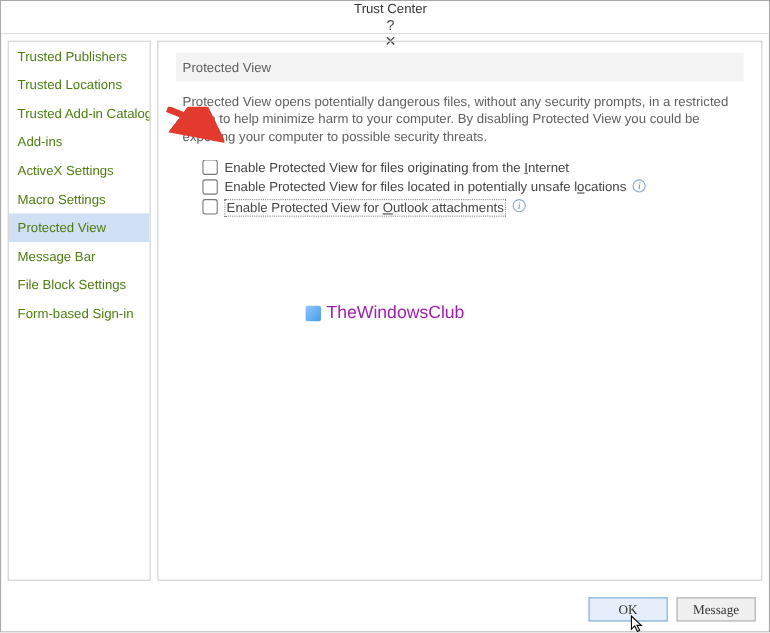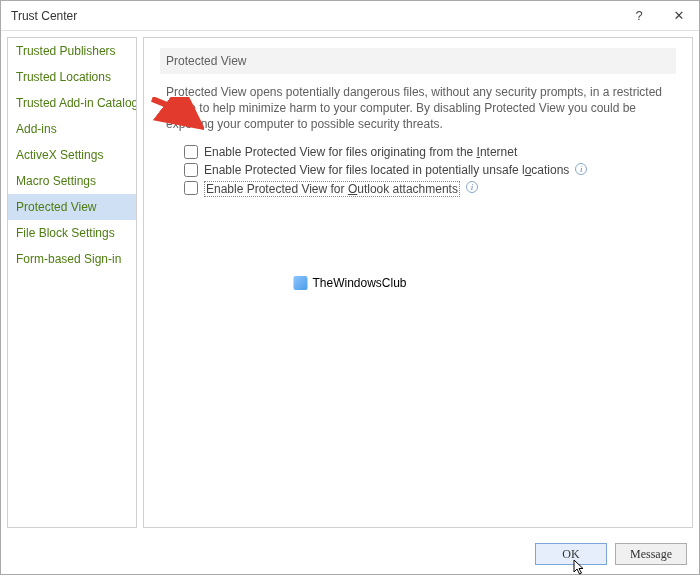--- a/index.html
+++ b/index.html
@@ -16,20 +16,21 @@
     border: 1px solid #aaa;
     display: flex; flex-direction: column;
     position: relative;
   }
   .titlebar {
     height: 30px;
     display: flex; align-items: center;
     padding: 0 0 0 10px;
     border-bottom: 1px solid #e0e0e0;
     background: #fff;
+    flex-direction: column;
   }
   .titlebar .title { flex: 1; font-size: 12px; color: #333; }
   .titlebar .tb-btn {
     width: 40px; height: 30px;
     display: flex; align-items: center; justify-content: center;
     color: #444; font-size: 13px;
   }
   .body {
     flex: 1; display: flex; min-height: 0;
     padding: 6px;
@@ -101,21 +102,21 @@
   .arrow {
     position: absolute;
     left: 149px; top: 96px;
     pointer-events: none;
   }
   .watermark {
     position: absolute;
     left: 50%; top: 275px;
     transform: translateX(-50%);
     display: flex; align-items: center; gap: 5px;
-    color: #000000; font-size: 12px;
+    color: #a21caf; font-size: 16px;
     pointer-events: none;
   }
   .watermark .wm-icon {
     width: 14px; height: 14px;
     background: linear-gradient(135deg, #8ec5ff, #4a9de6);
     border-radius: 2px;
   }
   .footer {
     height: 40px;
     display: flex; align-items: center; justify-content: flex-end;
@@ -156,20 +157,21 @@
   <div class="body">
 
     <div class="sidebar">
       <div class="side-item">Trusted Publishers</div>
       <div class="side-item">Trusted Locations</div>
       <div class="side-item">Trusted Add-in Catalogs</div>
       <div class="side-item">Add-ins</div>
       <div class="side-item">ActiveX Settings</div>
       <div class="side-item">Macro Settings</div>
       <div class="side-item selected">Protected View</div>
+      <div class="side-item">Message Bar</div>
       <div class="side-item">File Block Settings</div>
       <div class="side-item">Form-based Sign-in</div>
     </div>
 
     <div class="content">
       <div class="section-header">Protected View</div>
       <p class="description">Protected View opens potentially dangerous files, without any security prompts, in a restricted mode to help minimize harm to your computer. By disabling Protected View you could be exposing your computer to possible security threats.</p>
 
       <div class="option-row">
         <input type="checkbox" style="">

